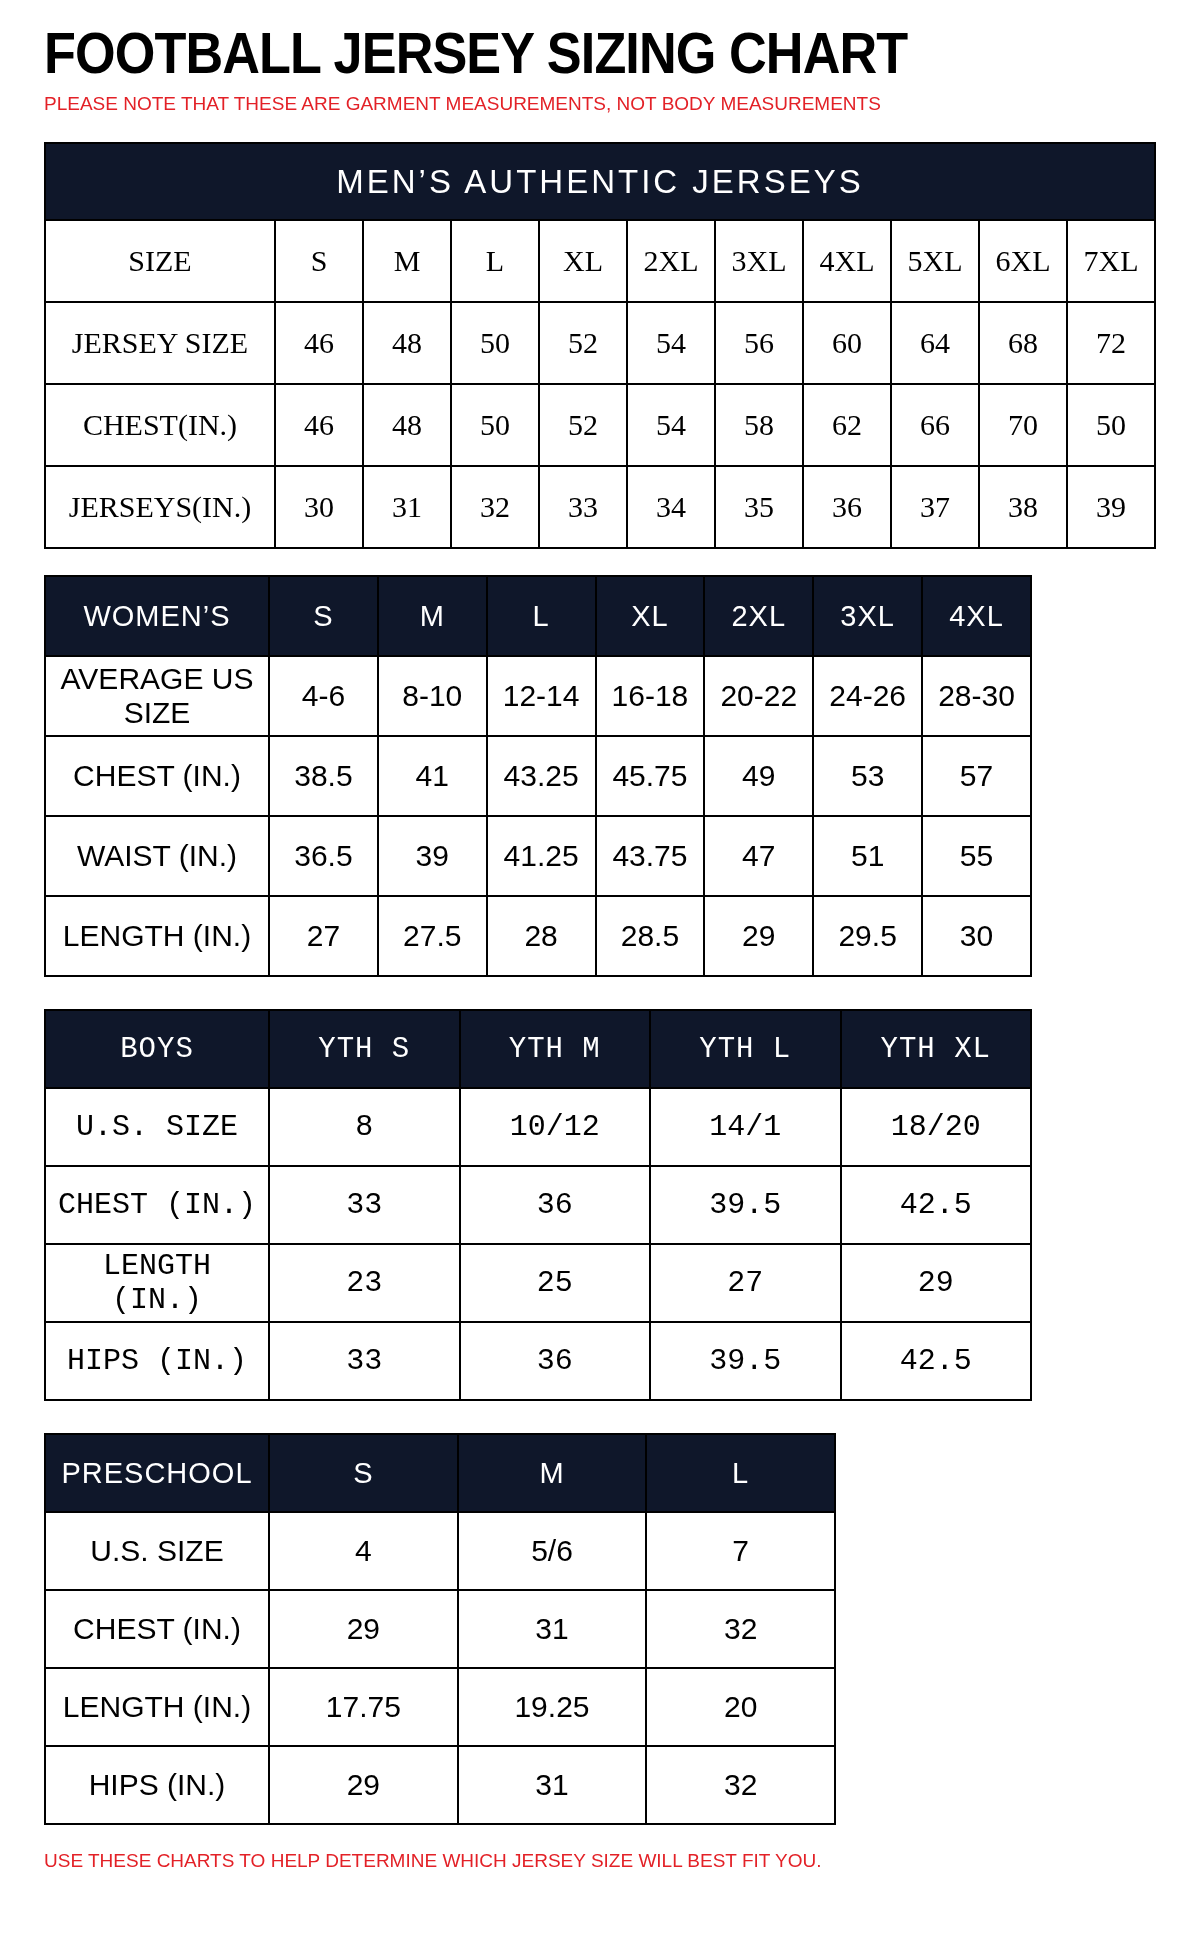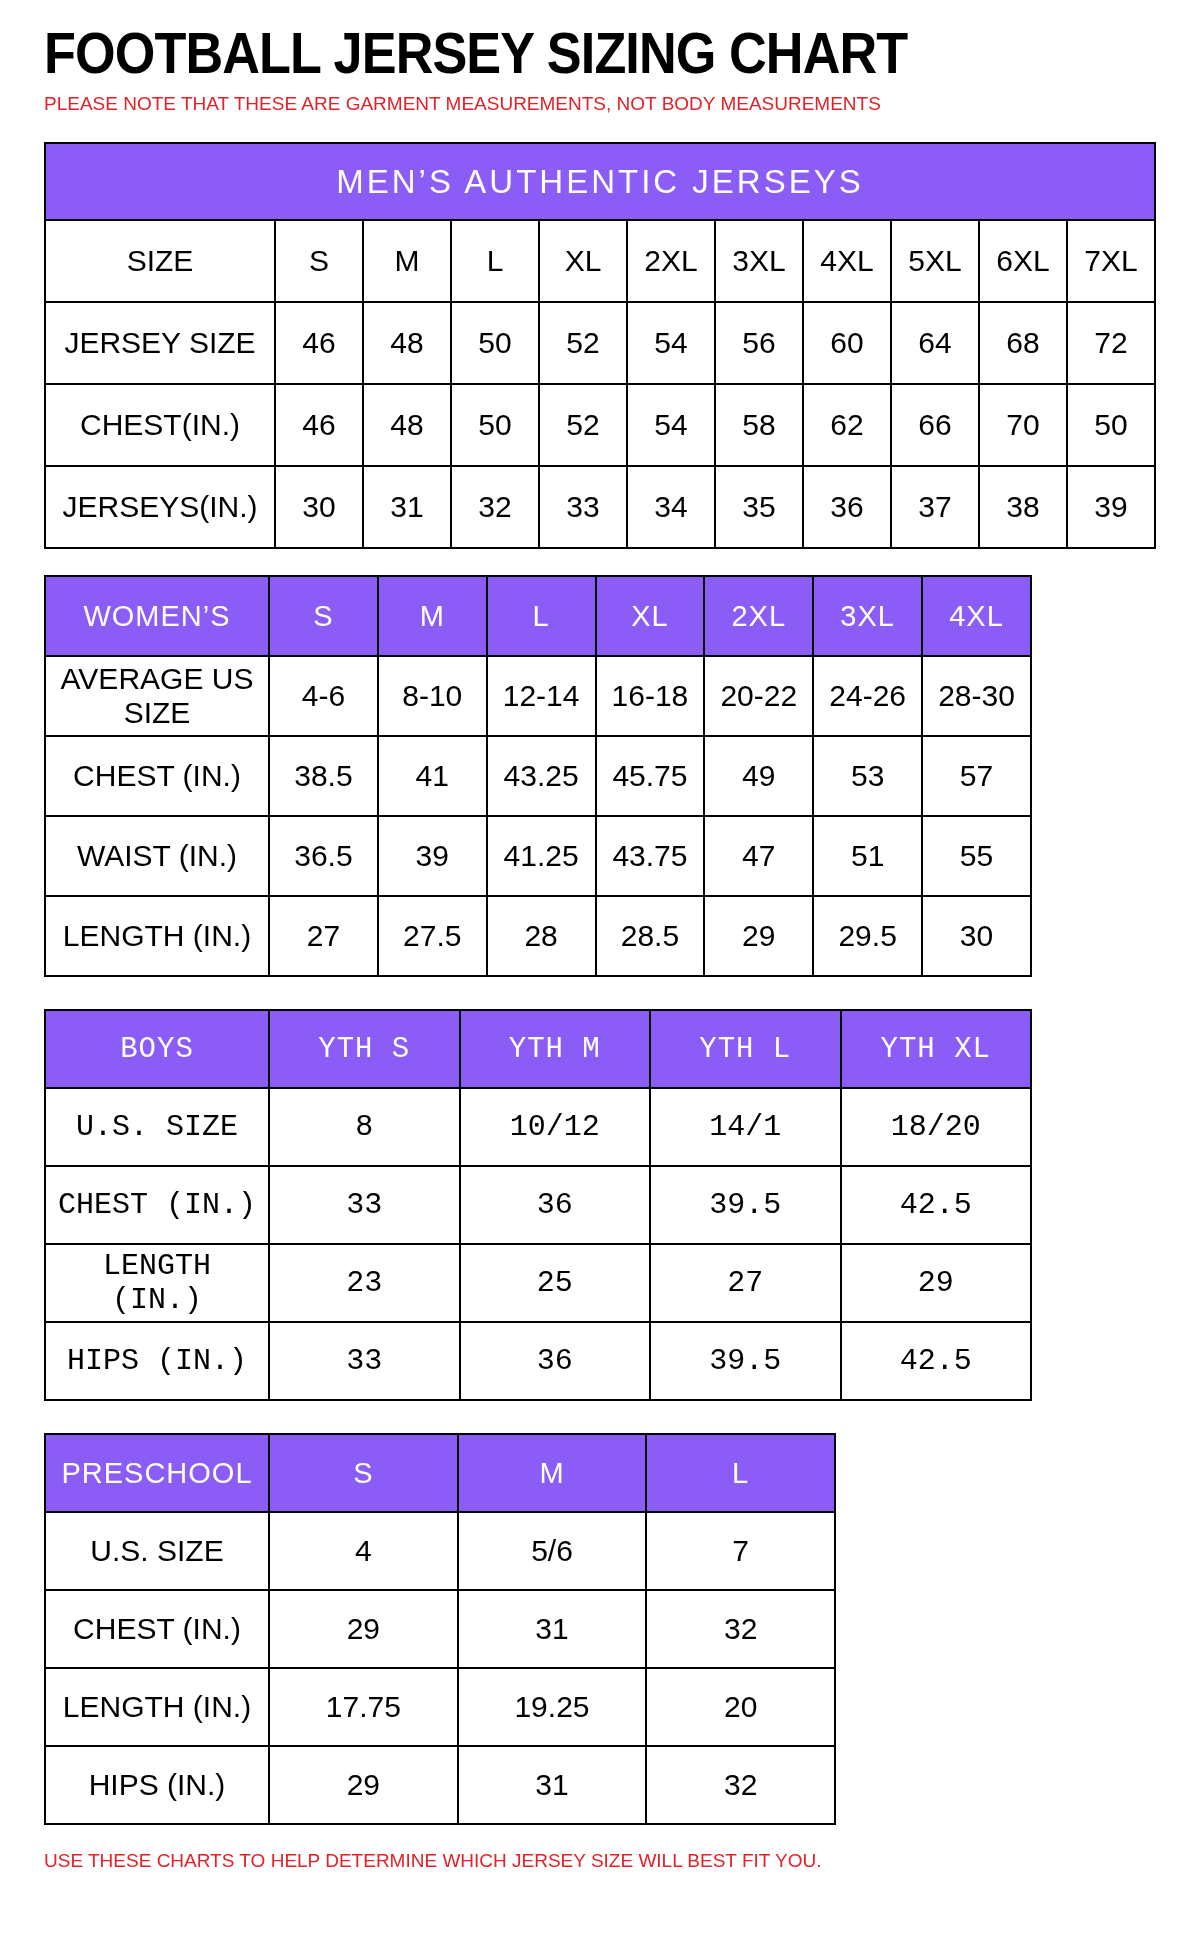--- a/index.html
+++ b/index.html
@@ -40,32 +40,32 @@
   }
   .tbl th, .tbl td {
     border: 2px solid #000;
     text-align: center;
     vertical-align: middle;
     padding: 0 4px;
     font-weight: 400;
     font-size: 30px;
   }
   .bar {
-    background: #8b5cf6;
+    background: #0f172a;
     color: #ffffff;
   }
   .tbl thead th.table-title-bar {
     font-size: 33px;
     letter-spacing: 3px;
     height: 77px;
   }
   .tbl thead th { font-size: 29px; letter-spacing: 1px; }
 
   .mens  { width: 1112px; margin-top: 26px; }
-  .mens tbody th, .mens tbody td { height: 82px; }
+  .mens tbody th, .mens tbody td { height: 82px; font-family: Liberation Serif, serif; }
 
   .womens { width: 988px; margin-top: 26px; }
   .womens th, .womens td { height: 80px; }
 
   .boys { width: 988px; margin-top: 32px; }
   .boys th, .boys td { height: 78px; font-family: Liberation Mono, monospace; }
 
   .preschool { width: 792px; margin-top: 32px; }
   .preschool th, .preschool td { height: 78px; }
 

